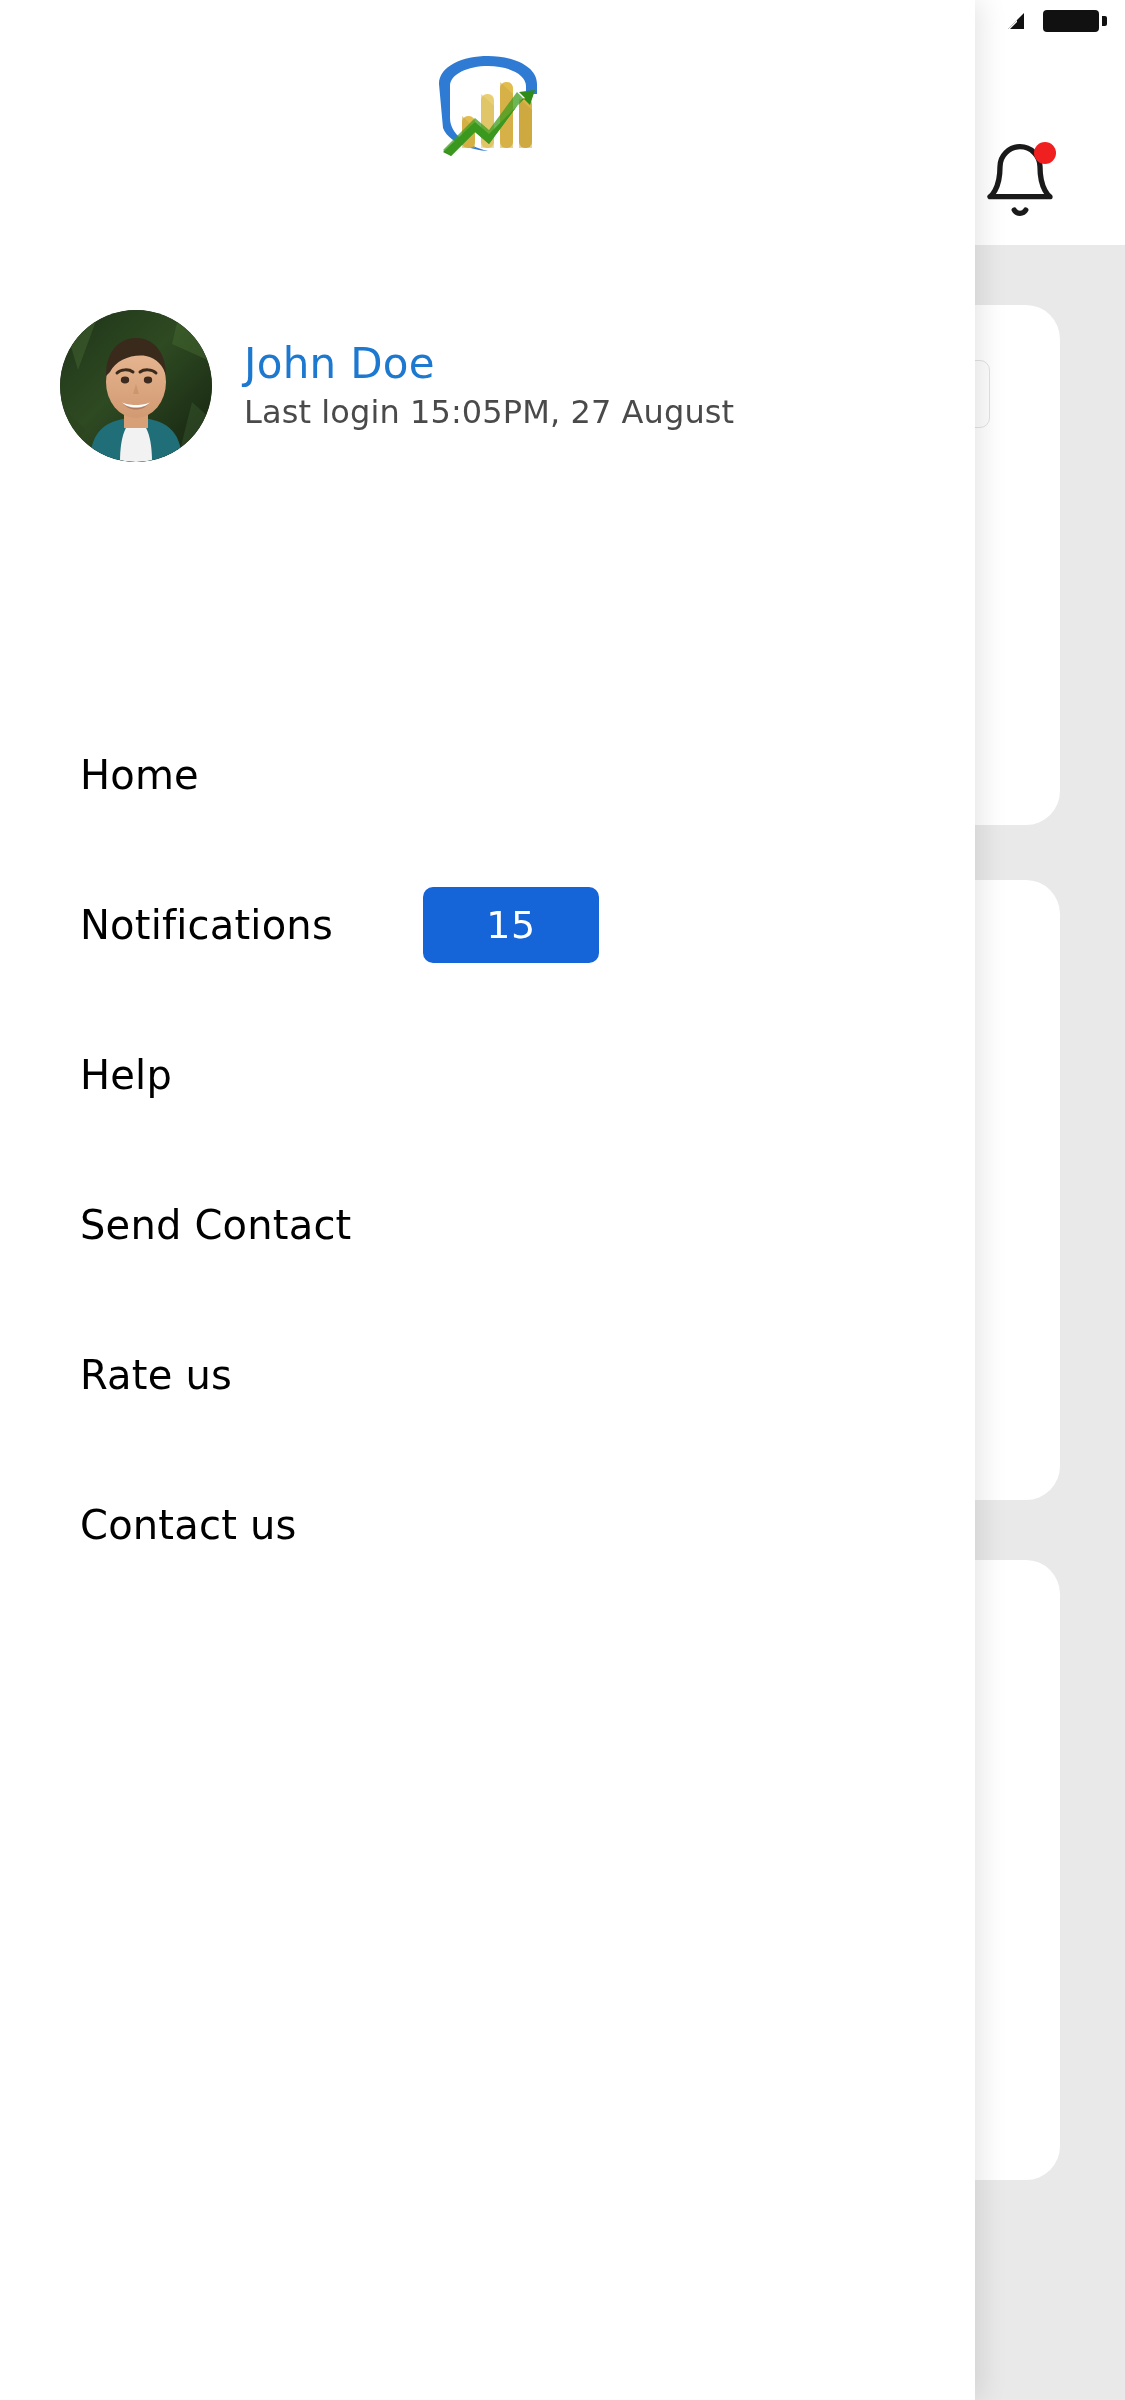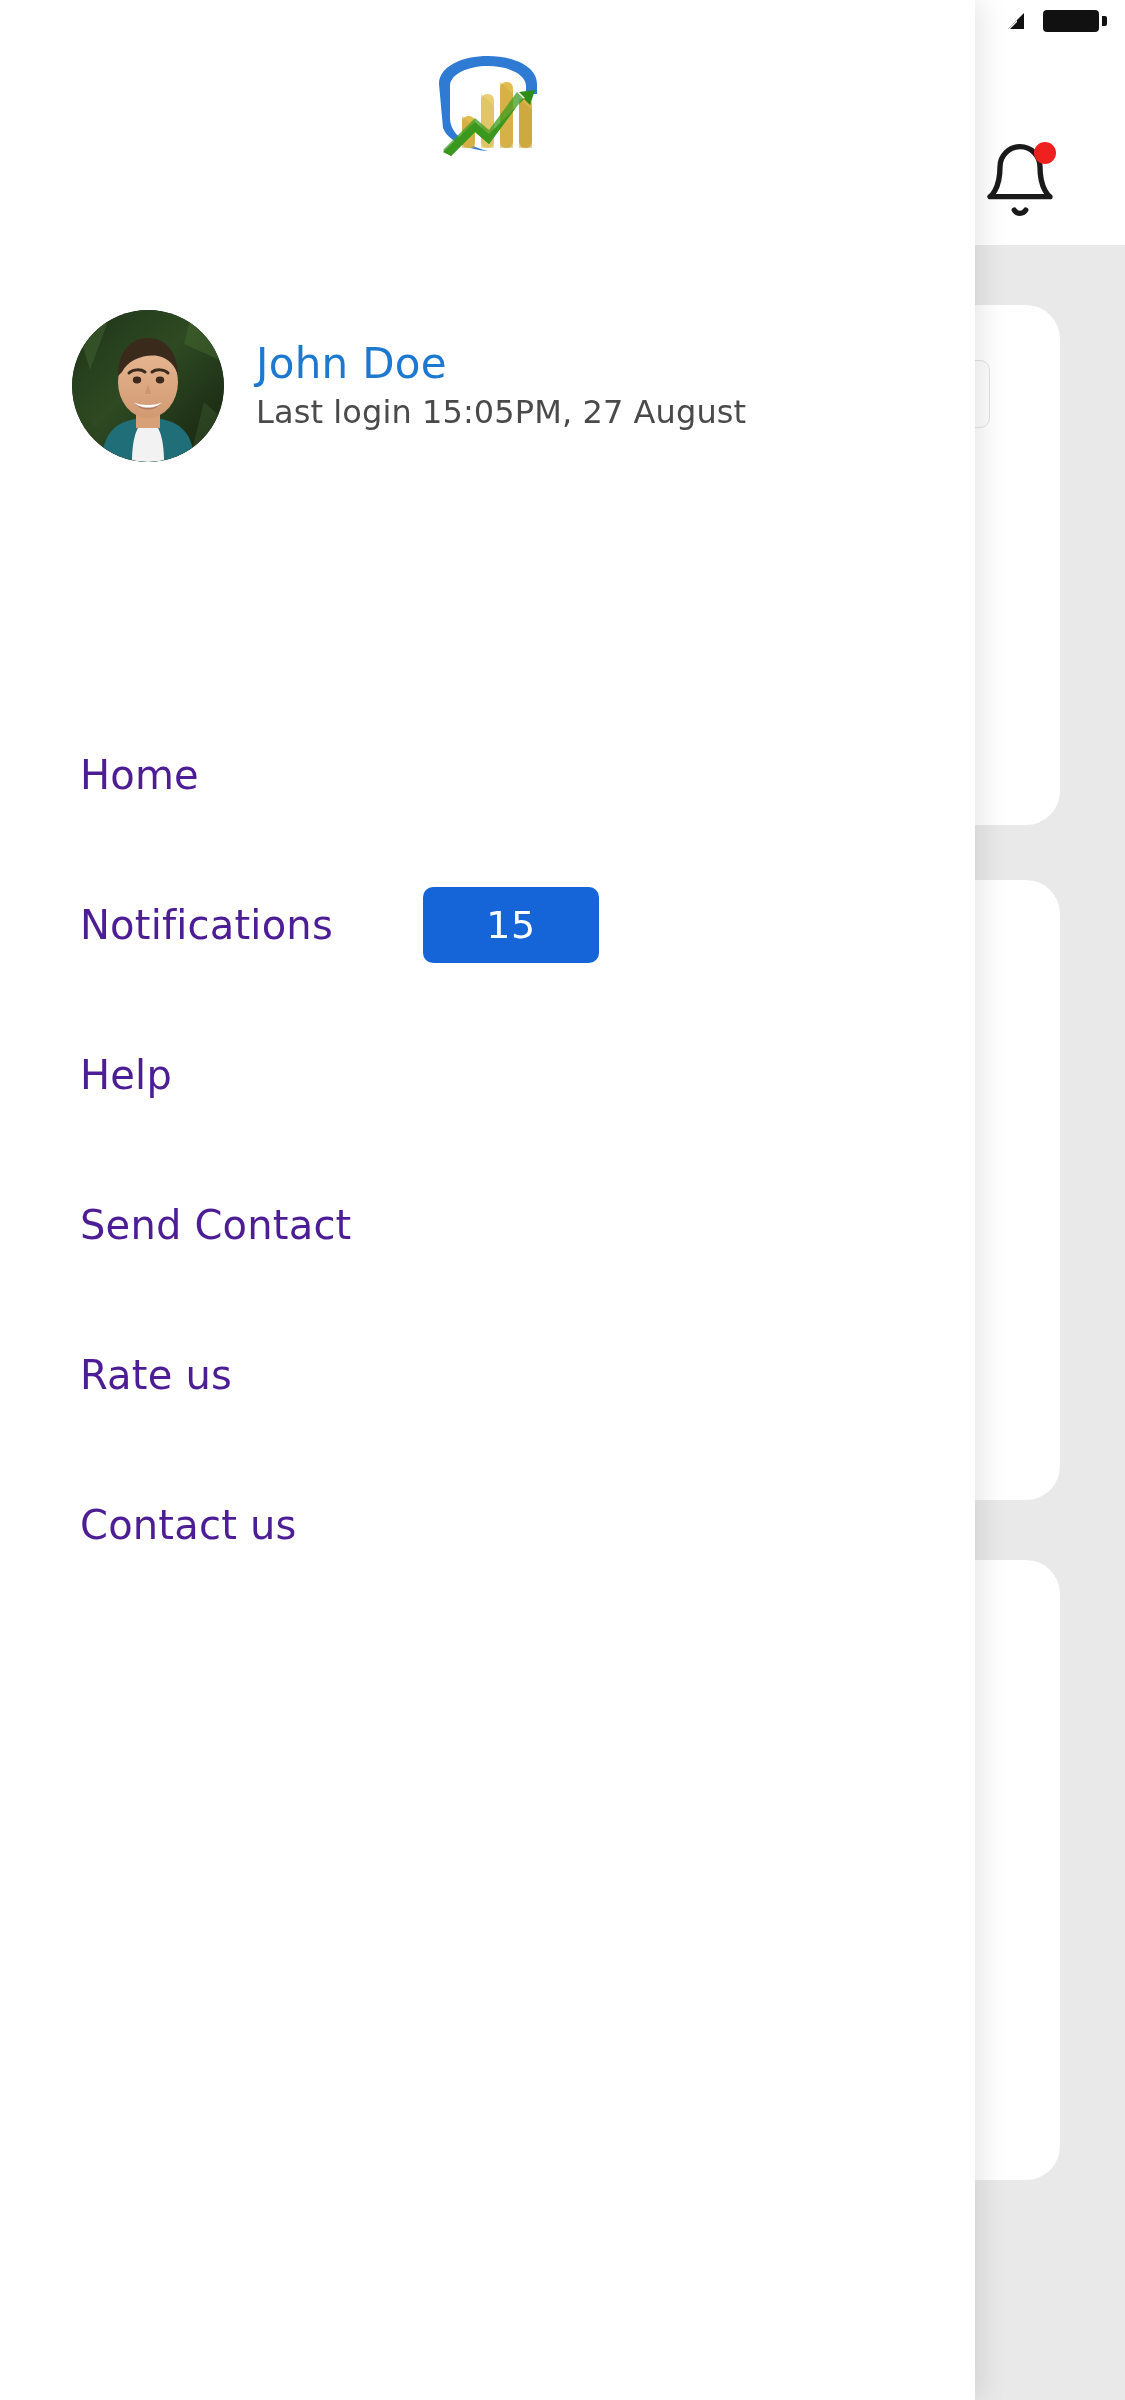--- a/index.html
+++ b/index.html
@@ -154,21 +154,21 @@
     font-size: 15px;
     color: #2f7bd4;
     font-style: italic;
     letter-spacing: .2px;
     white-space: nowrap;
   }
 
   
   .profile {
     position: absolute;
-    left: 72px; top: 310px;
+    left: 60px; top: 310px;
     display: flex;
     align-items: center;
     gap: 32px;
   }
   .avatar {
     width: 152px; height: 152px;
     border-radius: 50%;
     overflow: hidden;
     flex: 0 0 auto;
     position: relative;
@@ -198,21 +198,21 @@
   .menu-item {
     position: relative;
     height: 150px;
     display: flex;
     align-items: center;
     padding-left: 80px;
     padding-right: 60px;
   }
   .menu-label {
     font-size: 40px;
-    color: #4c1d95;
+    color: #000000;
     letter-spacing: .2px;
     line-height: 1;
   }
   .menu-badge {
     position: absolute;
     right: 376px;
     top: 50%;
     transform: translateY(-50%);
     min-width: 176px;
     height: 76px;

